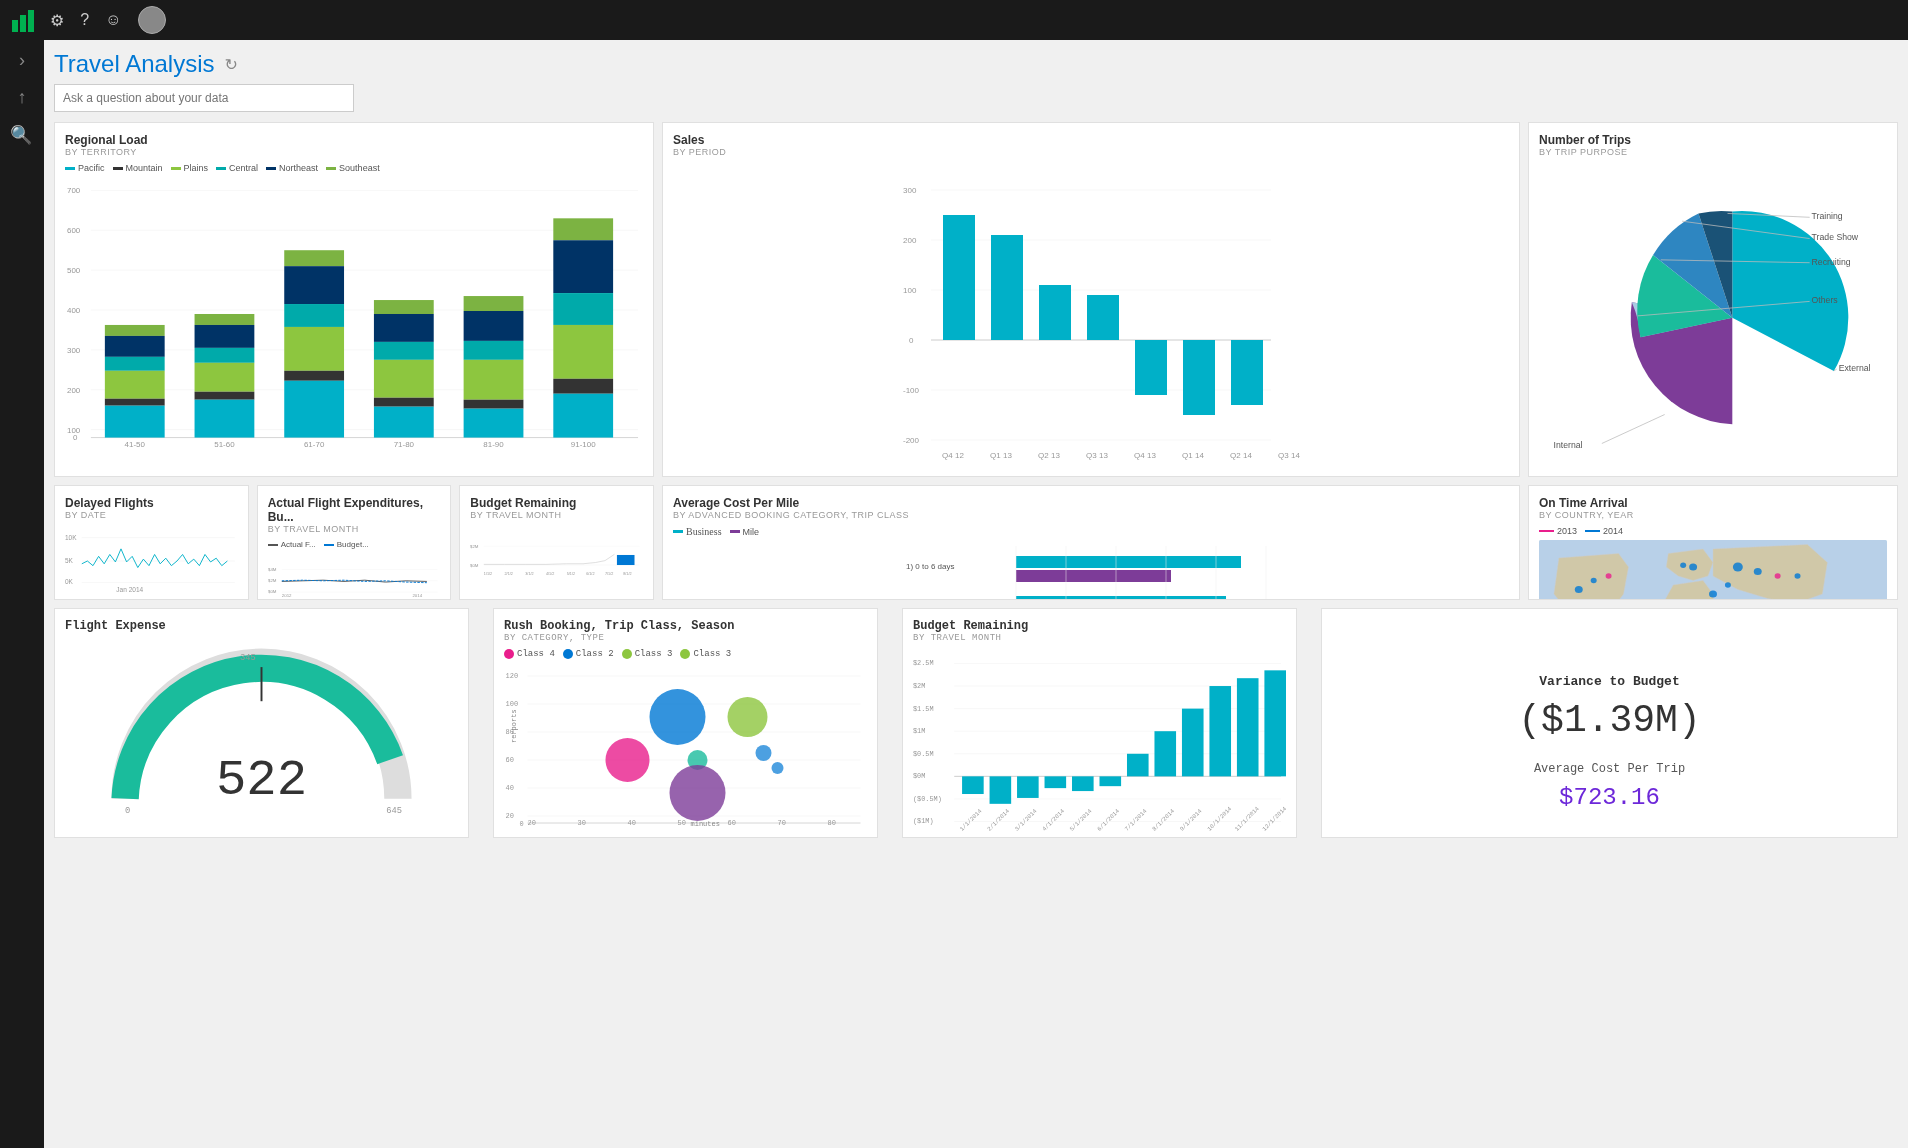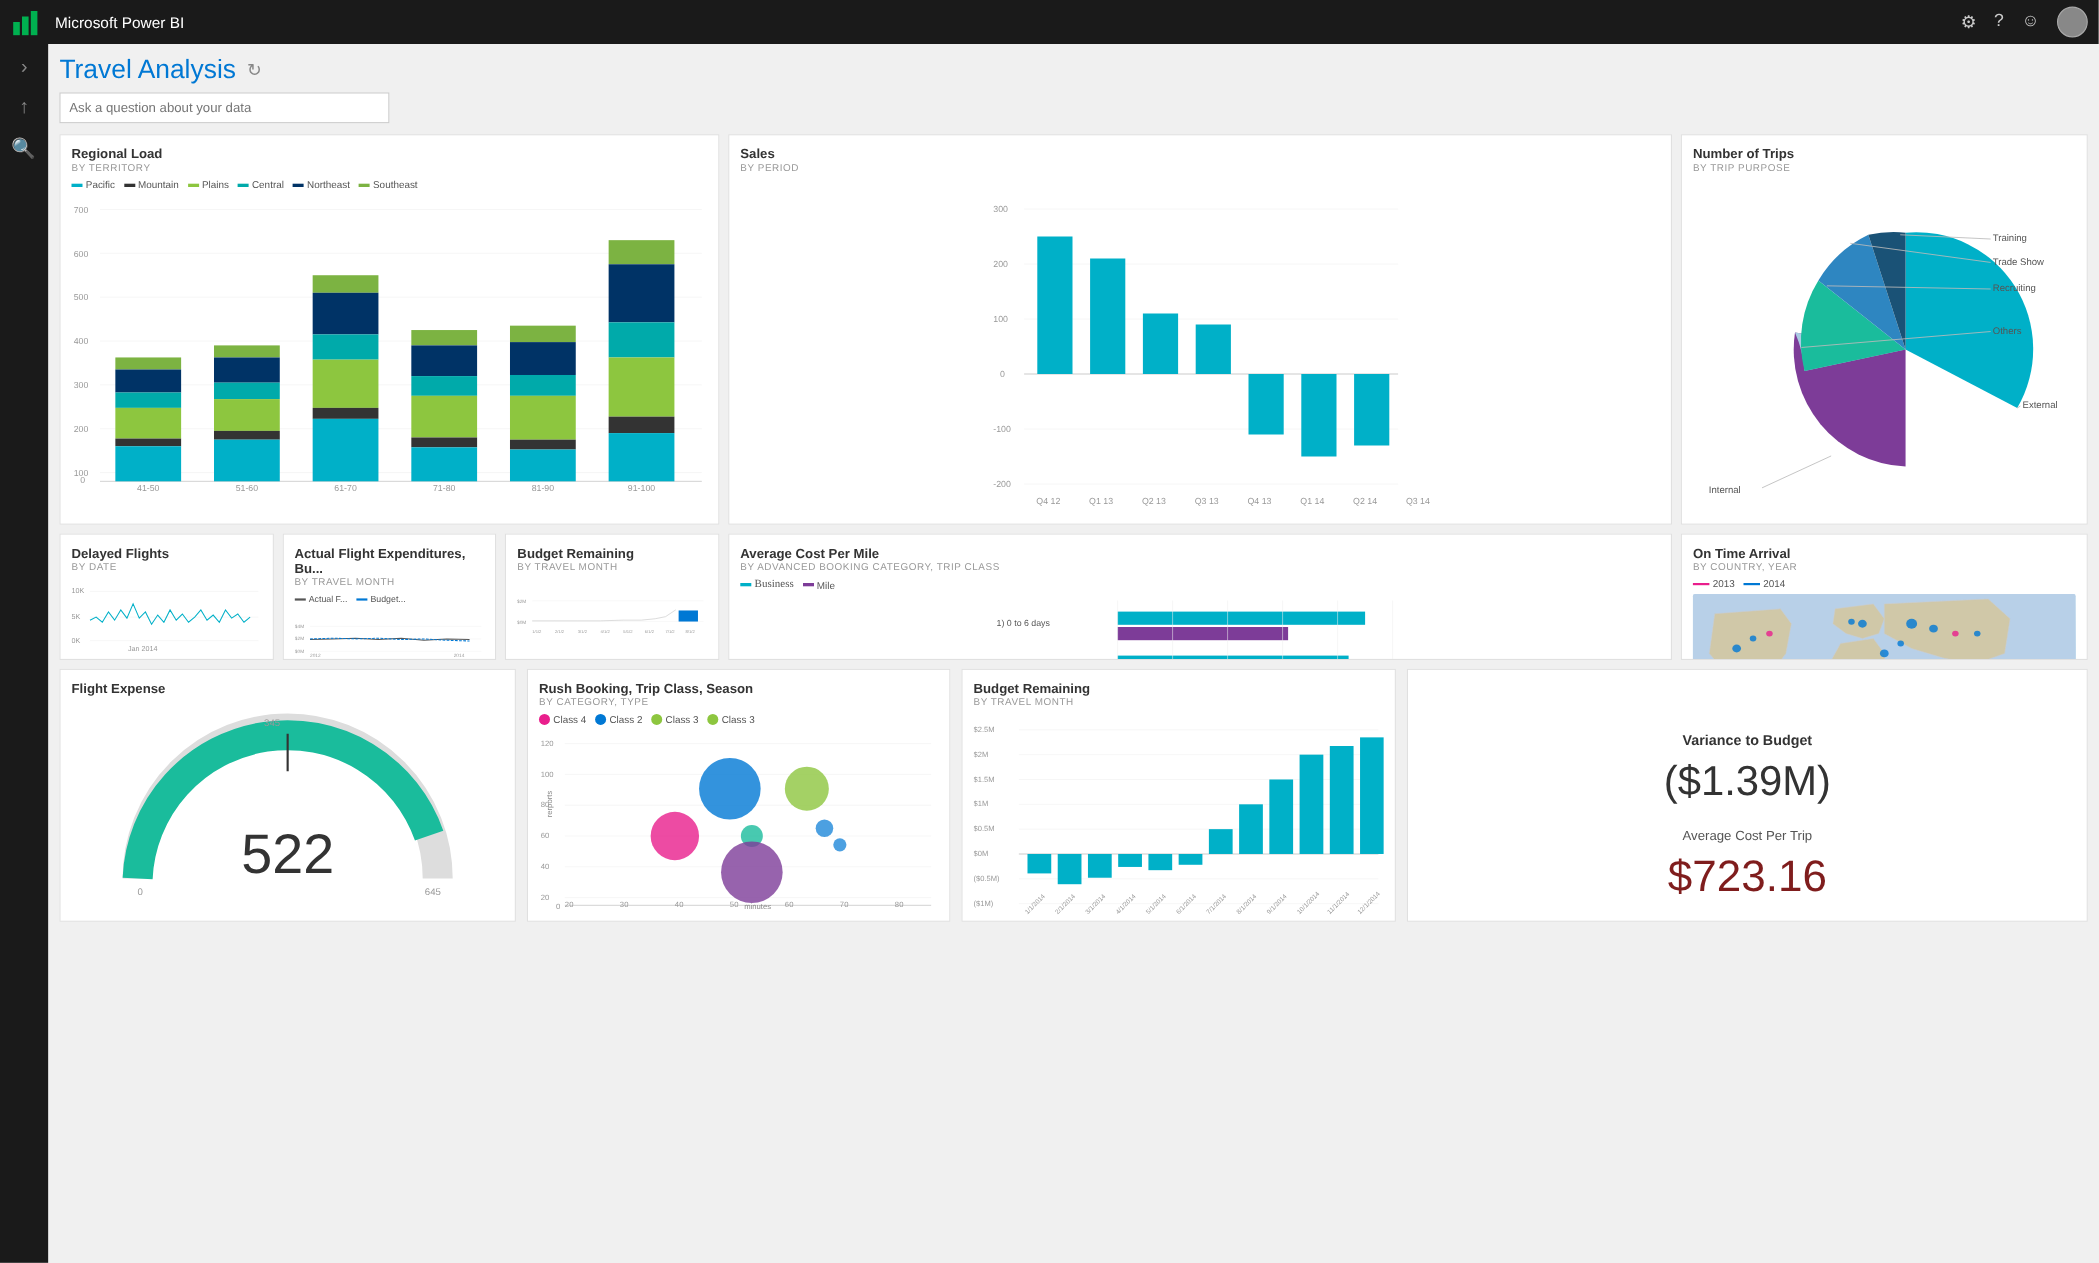--- a/index.html
+++ b/index.html
@@ -43,21 +43,20 @@
 </head>
 <body>
 
 <div class="topbar">
 
   <svg width="28" height="28" viewBox="0 0 28 28">
     <rect x="2" y="14" width="6" height="12" fill="#00b050"></rect>
     <rect x="10" y="9" width="6" height="17" fill="#00b050"></rect>
     <rect x="18" y="4" width="6" height="22" fill="#00b050"></rect>
   </svg>
-  <span class="topbar-title">Microsoft Power BI</span>
   <div class="topbar-icons">
     <span class="topbar-icon">⚙</span>
     <span class="topbar-icon">?</span>
     <span class="topbar-icon">☺</span>
     <div class="topbar-avatar"></div>
   </div>
 </div>
 
 <div class="sidebar">
   <span class="sidebar-item">›</span>
@@ -392,22 +391,23 @@
     grid-template-columns: 1fr 1fr 1fr;
     gap: 8px;
   }
   
   .pw-avgcost { grid-column: 2; grid-row: 2; }
   .pw-ontime { grid-column: 3; grid-row: 2; }
   
   .pw-bottom-grid {
     display: grid;
     grid-template-columns: 415px 385px 395px minmax(150px, 1fr);
-    gap: 10px;
+    gap: 24px;
     height: 230px;
+    font-family: Liberation Mono, monospace;
   }
   
   .pw-card { background: #fff; border: 1px solid #e0e0e0; padding: 10px; overflow: hidden; }
   .pw-card-title { font-size: 12px; font-weight: 600; color: #333; }
   .pw-card-sub { font-size: 9px; color: #999; text-transform: uppercase; letter-spacing: 0.5px; margin-bottom: 6px; }
   .pw-legend { display: flex; gap: 8px; flex-wrap: wrap; margin-bottom: 4px; }
   .pw-legend-item { display: flex; align-items: center; gap: 3px; font-size: 9px; color: #555; }
   .pw-dot { width: 10px; height: 3px; }
 </style>
 
@@ -922,17 +922,17 @@
         <text x="302" y="184" font-size="6" fill="#999" transform="rotate(-45,302,184)">10/1/2014</text>
         <text x="330" y="184" font-size="6" fill="#999" transform="rotate(-45,330,184)">11/1/2014</text>
         <text x="358" y="184" font-size="6" fill="#999" transform="rotate(-45,358,184)">12/1/2014</text>
       </svg>
     </div>
 
     <div class="pw-card" style="display:flex; flex-direction:column; justify-content:center; align-items:center; padding:20px;">
       <div class="pw-card-title" style="font-size:13px; margin-bottom:10px;margin-top:39px;">Variance to Budget</div>
       <div style="font-size:38px; font-weight:300; color:#333; margin-bottom:20px;">($1.39M)</div>
       <div style="font-size:12px; color:#555; margin-bottom:8px;">Average Cost Per Trip</div>
-      <div style="font-size:40px; font-weight:300; color:#7f1d1d;">$723.16</div>
+      <div style="font-size:24px; font-weight:300; color:#6d28d9;">$723.16</div>
     </div>
 
   </div>
 </div>
 
 </body></html>

